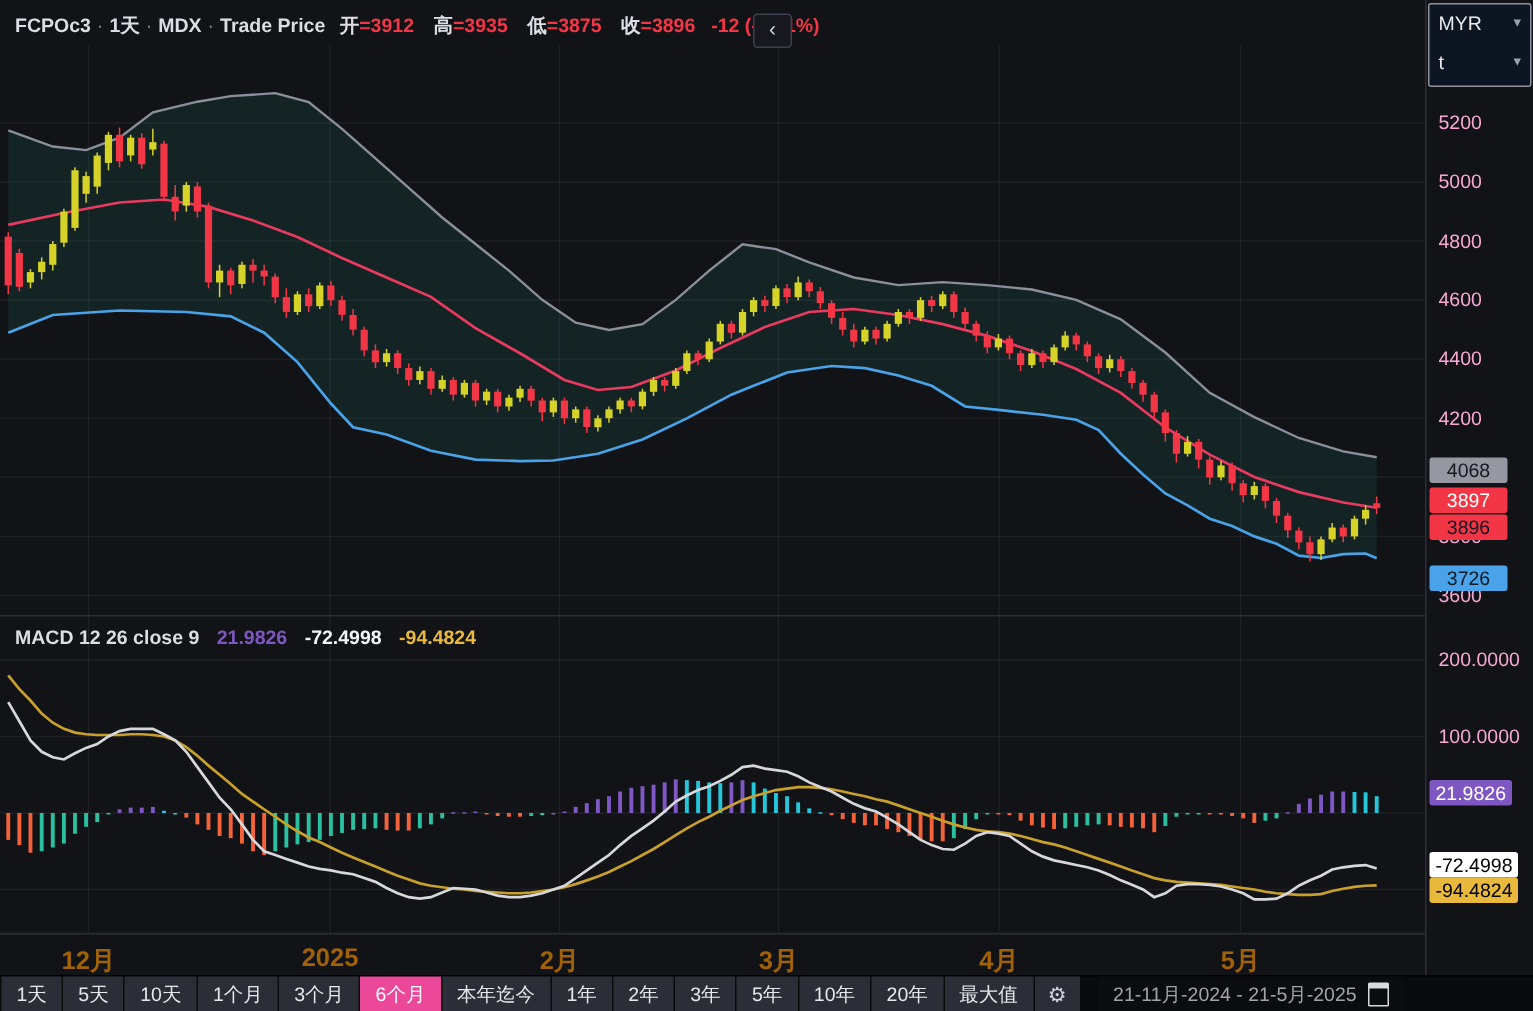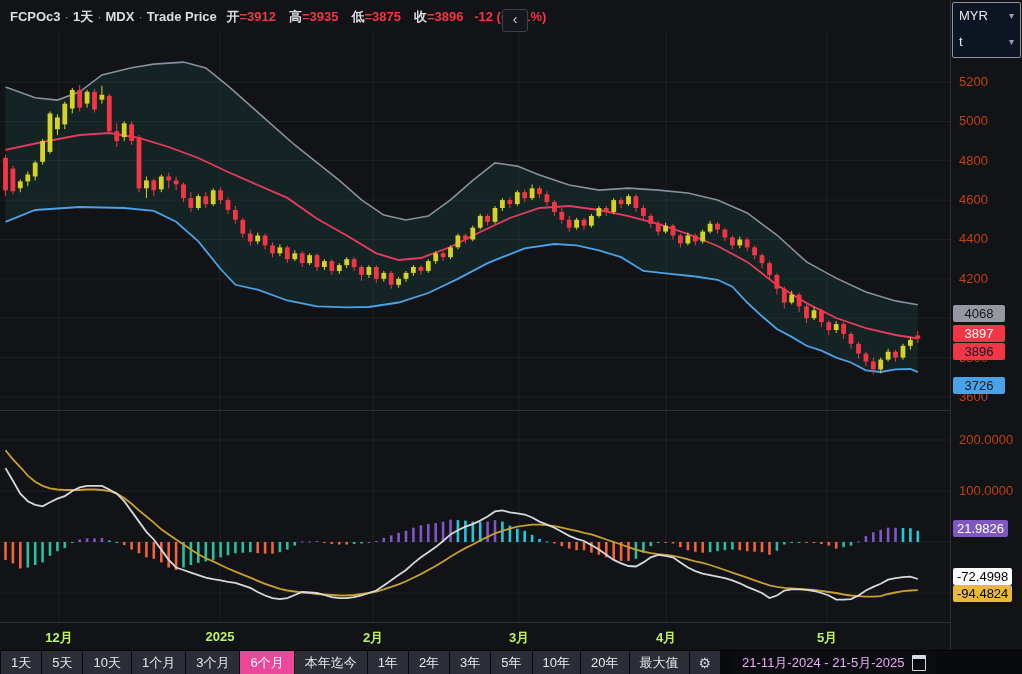--- a/index.html
+++ b/index.html
@@ -15,39 +15,39 @@
           border-radius:3px;background:#16181d;color:#cfd2da;text-align:center;line-height:19px;
           font-size:14px;z-index:6;cursor:pointer;}
   .bb-legend{position:absolute;left:537px;top:8px;height:18px;line-height:18px;font-size:13px;
           font-weight:600;white-space:nowrap;z-index:5;color:#dcdee3;}
   .bb-legend span{margin-right:8px;}
   .macd-legend{position:absolute;left:10px;top:417px;height:16px;line-height:16px;font-size:13px;
           font-weight:600;white-space:nowrap;z-index:5;color:#dcdee3;}
   .macd-legend span{margin-right:8px;}
   .axis-col{position:absolute;left:950px;top:0;width:72px;height:650px;background:#121317;z-index:4;
           border-left:1px solid #2b2f38;}
-  .tick{position:absolute;left:8px;font-size:13px;color:#c2410c;}
+  .tick{position:absolute;left:8px;font-size:13px;color:#f9a8d4;}
   .badge{position:absolute;left:2px;min-width:44px;padding:0 4px;height:17px;line-height:17px;
          font-size:13px;text-align:center;border-radius:2px;z-index:5;}
   .currency-box{position:absolute;right:1px;top:2px;width:67px;height:54px;background:#0d1522;
          border:1px solid #8f949c;border-radius:2px;z-index:8;}
   .currency-box .row{height:26px;line-height:26px;padding:0 6px;font-size:13px;color:#e8eaee;
          display:flex;justify-content:space-between;align-items:center;cursor:pointer;}
   .currency-box .chev{color:#9aa0ab;font-size:10px;}
   .time-axis{position:absolute;left:0;top:622px;width:950px;height:28px;border-top:1px solid #2b2f38;
          background:#121317;z-index:3;}
-  .time-label{position:absolute;top:6px;transform:translateX(-50%);font-size:13px;color:#bef264;font-weight:600;}
+  .time-label{position:absolute;top:6px;transform:translateX(-50%);font-size:17px;color:#a16207;font-weight:600;}
   .toolbar{position:absolute;left:0;top:650px;width:1022px;height:24px;background:#090a0c;
          border-top:1px solid #000;display:flex;align-items:stretch;z-index:9;}
   .tb-btn{margin-left:1px;padding:0 10px;background:#2b2e36;color:#e6e8ec;font-size:13px;
          display:flex;align-items:center;justify-content:center;cursor:pointer;white-space:nowrap;}
   .tb-btn.active{background:#ec4899;color:#fff;}
   .tb-gear{margin-left:1px;padding:0 9px;background:#2b2e36;color:#cfd3dc;font-size:14px;
          display:flex;align-items:center;cursor:pointer;}
-  .date-box{margin-left:12px;padding:0 10px;background:#0b0c0f;color:#f0abfc;font-size:13px;
+  .date-box{margin-left:12px;padding:0 10px;background:#0b0c0f;color:#a3a3a3;font-size:13px;
          display:flex;align-items:center;gap:8px;cursor:pointer;}
   .cal-icon{display:inline-block;width:12px;height:11px;border:1.5px solid #d7dae0;border-top:4px solid #d7dae0;
          border-radius:1px;}
   .watermark{position:absolute;left:884px;top:614px;z-index:7;color:#ffffff;font-weight:bold;
          font-size:39px;letter-spacing:1px;white-space:nowrap;text-shadow:0 0 4px rgba(0,0,0,.6);}
   .watermark .arrow{font-size:30px;font-weight:bold;vertical-align:4px;margin-left:-2px;}
   .pane-sep{position:absolute;left:0;width:950px;height:1px;background:#2b2f38;z-index:2;}
 </style>
 </head>
 <body>
@@ -456,20 +456,26 @@
 
   <div class="legend">
     <span>FCPOc3</span><span class="sep">·</span><span>1天</span><span class="sep">·</span><span>MDX</span><span class="sep">·</span><span>Trade Price</span>
     <span id="ohlc-fields"><span class="lbl">开</span><span class="val" style="margin-left: 0px;">=3912</span><span class="lbl">高</span><span class="val" style="margin-left: 0px;">=3935</span><span class="lbl">低</span><span class="val" style="margin-left: 0px;">=3875</span><span class="lbl">收</span><span class="val" style="margin-left: 0px;">=3896</span></span>
     <span class="val">-12 (-0.31%)</span>
   </div>
 
   <div class="collapse-btn">‹</div>
 
 
+  <div class="macd-legend">
+    <span>MACD 12 26 close 9</span>
+    <span style="color:#7e57c2">21.9826</span>
+    <span style="color:#f2f3f5">-72.4998</span>
+    <span style="color:#e8b93c">-94.4824</span>
+  </div>
 
   <div class="pane-sep" style="top:410px"></div>
 
   <div class="axis-col" id="price-axis">
       <div class="tick" style="top: 74px;">5200</div>
       <div class="tick" style="top: 113.37px;">5000</div>
       <div class="tick" style="top: 152.74px;">4800</div>
       <div class="tick" style="top: 192.11px;">4600</div>
       <div class="tick" style="top: 231.48px;">4400</div>
       <div class="tick" style="top: 270.85px; text-align: right;">4200</div>

